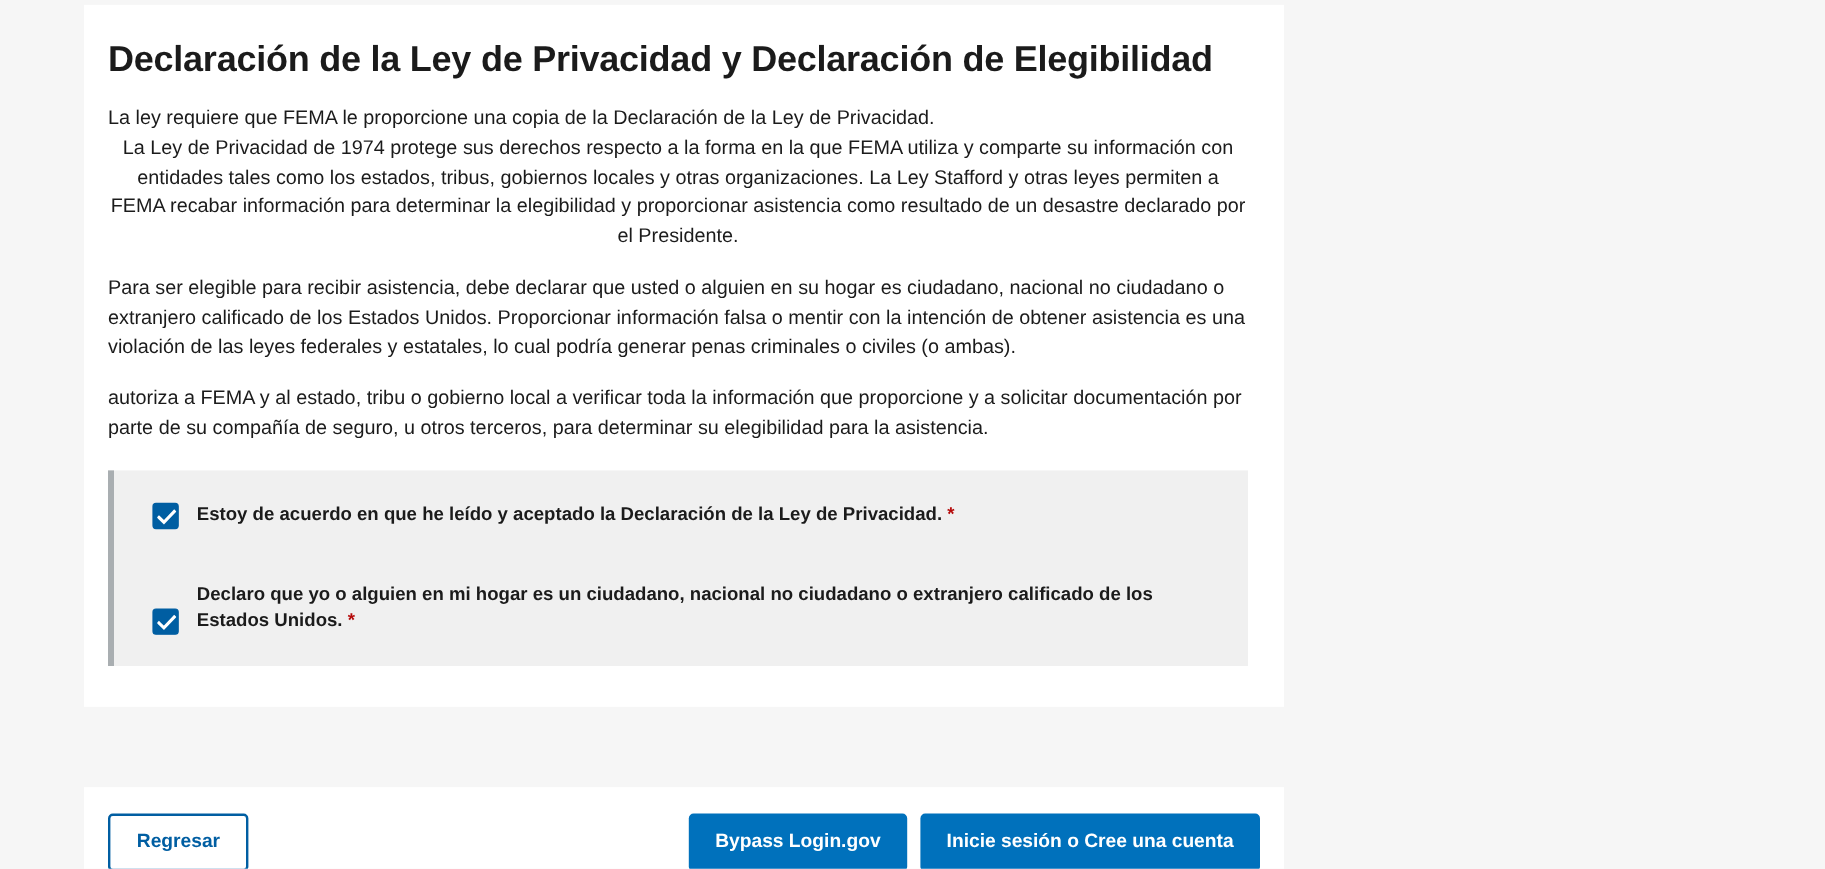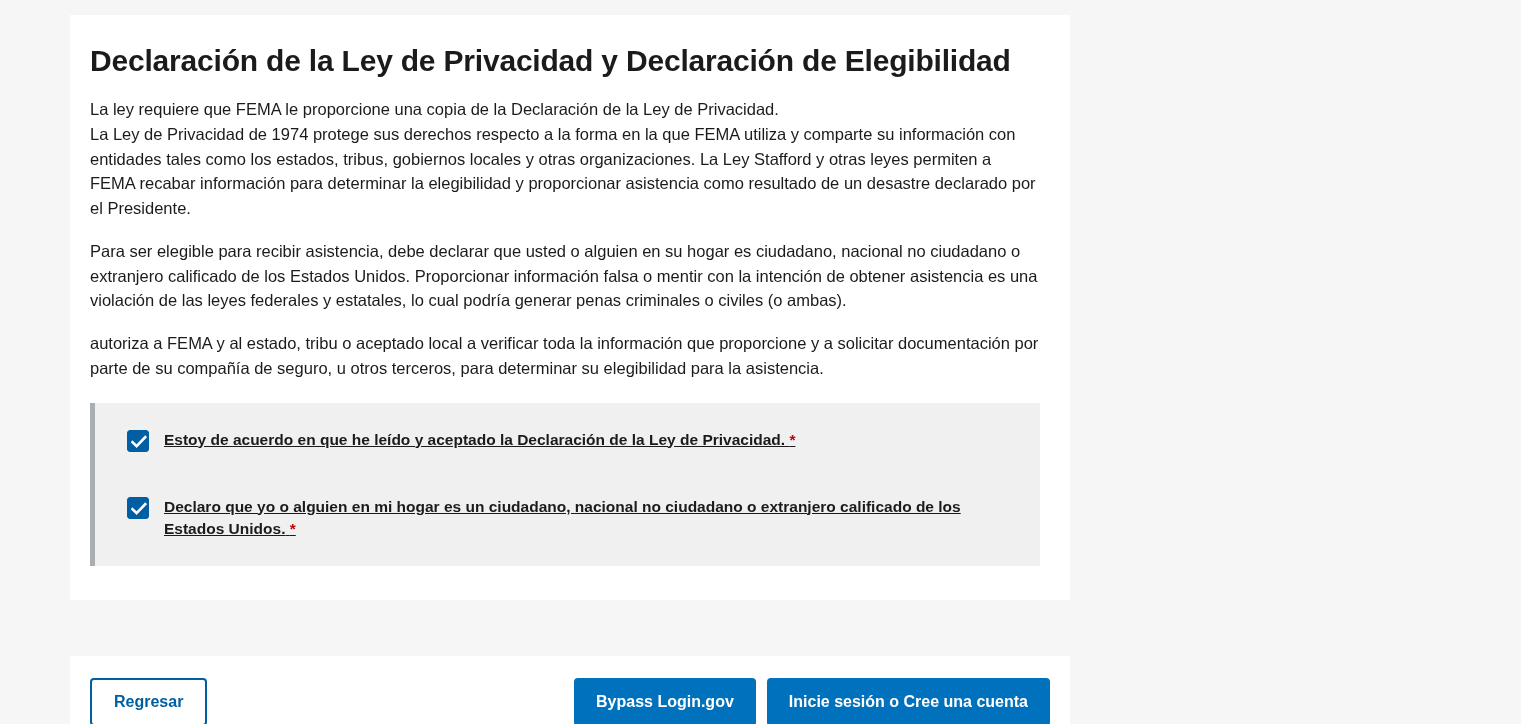--- a/index.html
+++ b/index.html
@@ -19,21 +19,21 @@
   .page {
     position: relative;
     width: 1521px;
     min-height: 724px;
     background: #f6f6f6;
   }
 
   .card {
     position: absolute;
     left: 70px;
-    top: 15px;
+    top: 4px;
     width: 1000px;
     background: #ffffff;
     padding: 28px 30px 34px 20px;
   }
 
   .card-inner {
     padding-left: 0;
   }
 
   h1.page-title {
@@ -50,34 +50,34 @@
     line-height: 1.5;
     margin: 0 0 18px 0;
     color: #1b1b1b;
     max-width: 960px;
   }
   p.body-text.tight {
     margin-bottom: 0;
   }
   p.body-text.group-start {
     margin-top: 0;
+    text-align: center;
   }
 
   .consent-box {
     margin-top: 22px;
     background: #f0f0f0;
     border-left: 5px solid #a9aeb1;
     padding: 26px 22px 26px 32px;
   }
 
   .consent-row {
     display: flex;
-    align-items: flex-start;
+    align-items: flex-end;
     margin-bottom: 26px;
-    text-decoration: underline;
   }
   .consent-row:last-child {
     margin-bottom: 0;
     margin-top: 44px;
   }
 
   .checkbox {
     flex: 0 0 auto;
     width: 22px;
     height: 22px;
@@ -154,21 +154,21 @@
 
 <div class="page">
 
   <div class="card">
     <div class="card-inner">
       <h1 class="page-title">Declaración de la Ley de Privacidad y Declaración de Elegibilidad</h1>
 
       <p class="body-text tight">La ley requiere que FEMA le proporcione una copia de la Declaración de la Ley de Privacidad.</p>
       <p class="body-text group-start">La Ley de Privacidad de 1974 protege sus derechos respecto a la forma en la que FEMA utiliza y comparte su información con entidades tales como los estados, tribus, gobiernos locales y otras organizaciones. La Ley Stafford y otras leyes permiten a FEMA recabar información para determinar la elegibilidad y proporcionar asistencia como resultado de un desastre declarado por el Presidente.</p>
       <p class="body-text">Para ser elegible para recibir asistencia, debe declarar que usted o alguien en su hogar es ciudadano, nacional no ciudadano o extranjero calificado de los Estados Unidos. Proporcionar información falsa o mentir con la intención de obtener asistencia es una violación de las leyes federales y estatales, lo cual podría generar penas criminales o civiles (o ambas).</p>
-      <p class="body-text">autoriza a FEMA y al estado, tribu o aceptado local a verificar toda la información que proporcione y a solicitar documentación por parte de su compañía de seguro, u otros terceros, para determinar su elegibilidad para la asistencia.</p>
+      <p class="body-text">autoriza a FEMA y al estado, tribu o gobierno local a verificar toda la información que proporcione y a solicitar documentación por parte de su compañía de seguro, u otros terceros, para determinar su elegibilidad para la asistencia.</p>
 
       <div class="consent-box">
 
         <div class="consent-row">
           <span class="checkbox">
             <svg width="16" height="14" viewBox="0 0 16 14" aria-hidden="true">
               <path d="M1.5 7.2 L5.6 11.2 L14.2 2.2" fill="none" stroke="#ffffff" stroke-width="2.6" stroke-linecap="square"></path>
             </svg>
           </span>
           <span class="consent-label">

